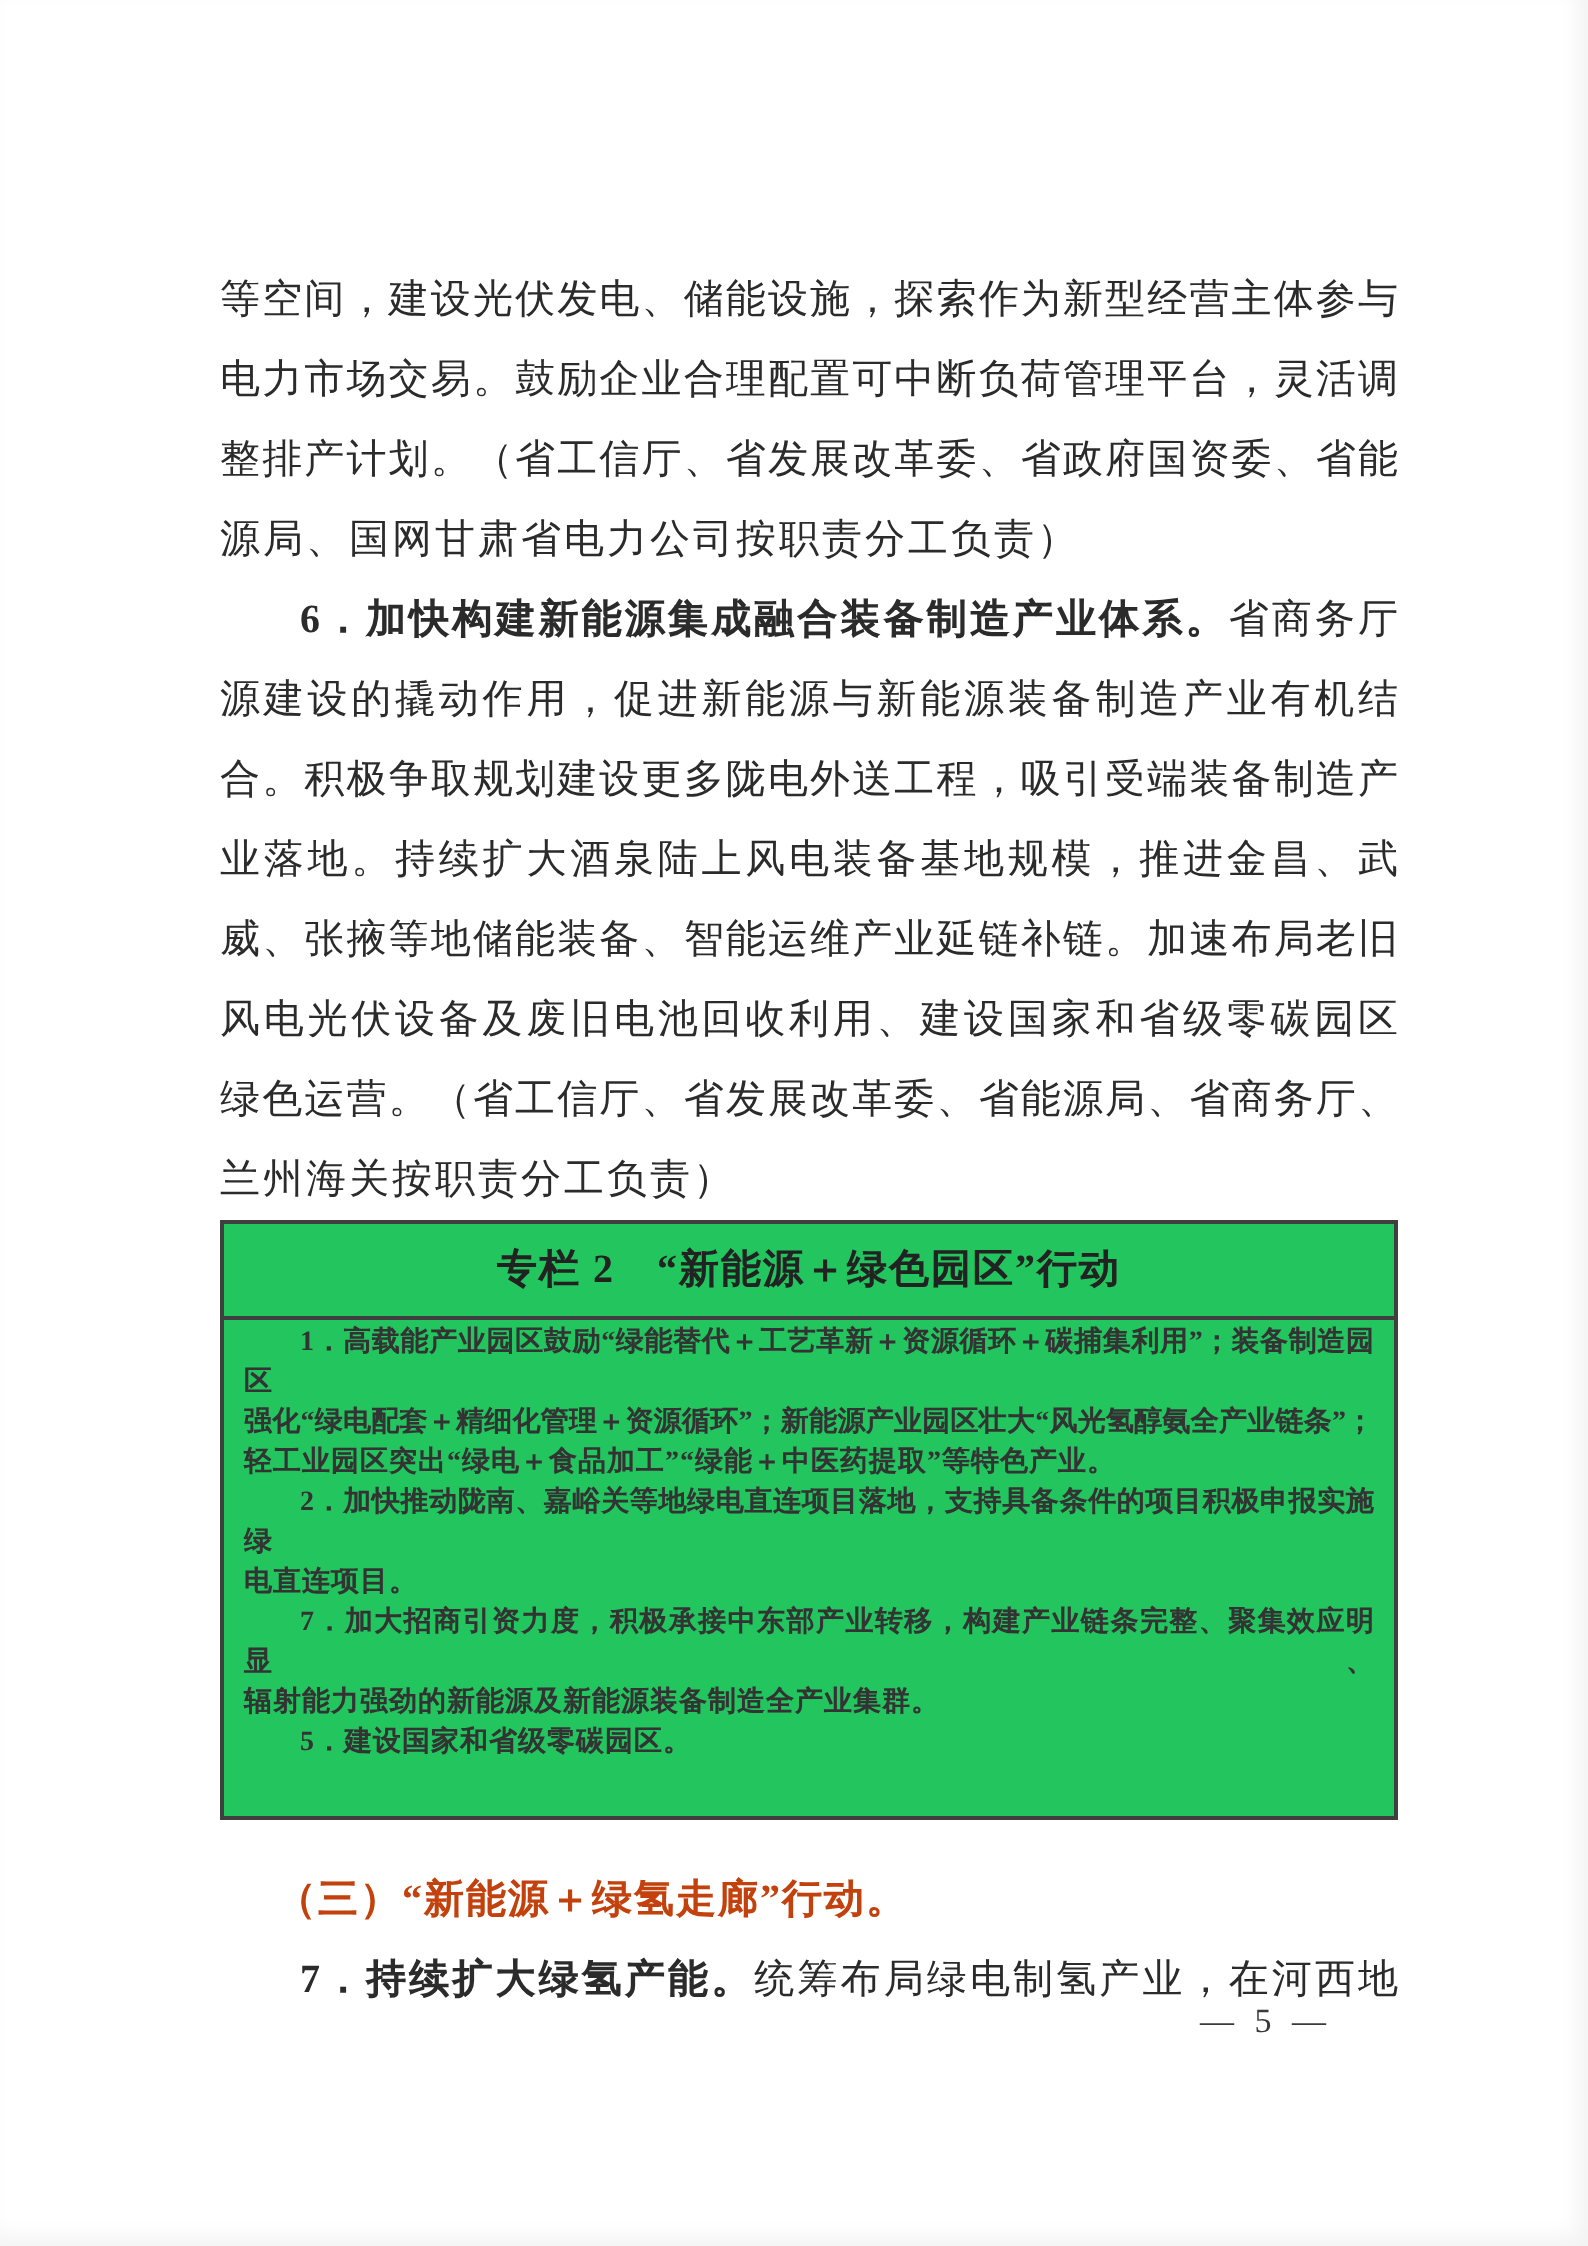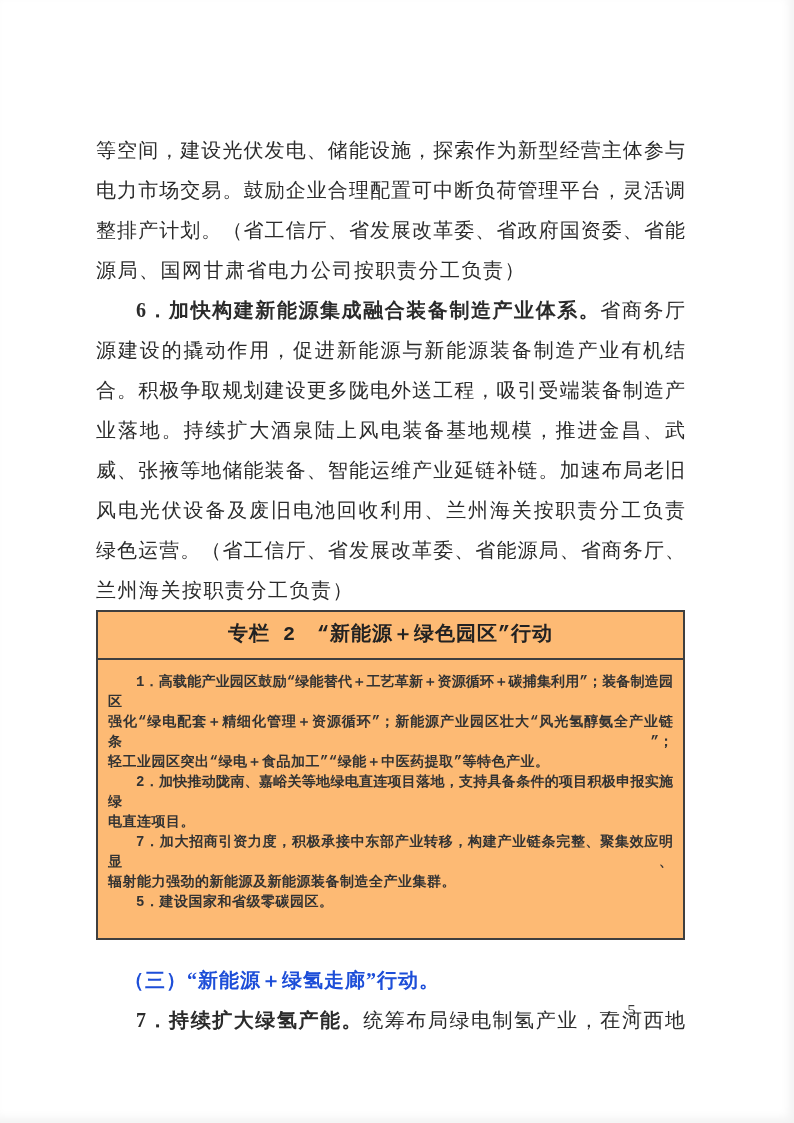--- a/index.html
+++ b/index.html
@@ -6,48 +6,48 @@
   body{
     width:794px;height:1123px;
     background:#ffffff;
     font-family:"Liberation Serif","DejaVu Serif",serif;
     color:#2b2b2b;
   }
   .page{
     position:relative;width:794px;height:1123px;overflow:hidden;background:#ffffff;
     box-shadow:inset -5px -5px 10px rgba(0,0,0,0.05);
   }
-  .content{position:absolute;left:96px;top:130px;width:589px;}
+  .content{position:absolute;left:110px;top:130px;width:589px;}
   
   .bline{
     font-size:20px;line-height:40px;height:40px;
     text-align:justify;text-align-last:justify;
     white-space:normal;color:#2b2b2b;
   }
   .bline.last{text-align-last:left;letter-spacing:1.5px;}
   .ind{text-indent:40px;}
   .lead{font-weight:bold;}
   
-  .box{border:2px solid #3f3f3f;width:585px;margin-top:0;background:#fdba74;font-family:Liberation Mono, monospace;}
+  .box{border:2px solid #3f3f3f;width:585px;margin-top:0;background:#22c55e;}
   .box-title{
     height:46px;line-height:46px;text-align:center;
     font-weight:bold;font-size:20px;letter-spacing:1px;
     border-bottom:2px solid #3f3f3f;color:#222;
   }
-  .box-body{padding:12px 10px 26px 10px;border-radius:23px;}
+  .box-body{padding:2px 10px 26px 10px;border-radius:23px;}
   .xline{
     font-size:14px;line-height:20px;font-weight:600;
     text-align:justify;text-align-last:justify;color:#333;
   }
   .xline.last{text-align-last:left;letter-spacing:0.5px;}
   .xind{text-indent:28px;}
   
   .heading{
     margin-top:20px;font-size:20px;line-height:40px;height:40px;
-    font-weight:bold;text-indent:28px;letter-spacing:1px;color:#1d4ed8;
+    font-weight:bold;text-indent:28px;letter-spacing:1px;color:#c2410c;
   }
   .pagenum{
     position:absolute;top:1001px;left:563px;width:140px;
     text-align:center;font-size:17px;letter-spacing:3px;color:#3a3a3a;
   }
 </style>
 </head>
 <body>
 
 <div class="page">
@@ -56,21 +56,21 @@
     <div class="bline">等空间，建设光伏发电、储能设施，探索作为新型经营主体参与</div>
     <div class="bline">电力市场交易。鼓励企业合理配置可中断负荷管理平台，灵活调</div>
     <div class="bline">整排产计划。（省工信厅、省发展改革委、省政府国资委、省能</div>
     <div class="bline last">源局、国网甘肃省电力公司按职责分工负责）</div>
 
     <div class="bline ind"><b class="lead">6．加快构建新能源集成融合装备制造产业体系。</b><span>省商务厅</span></div>
     <div class="bline">源建设的撬动作用，促进新能源与新能源装备制造产业有机结</div>
     <div class="bline">合。积极争取规划建设更多陇电外送工程，吸引受端装备制造产</div>
     <div class="bline">业落地。持续扩大酒泉陆上风电装备基地规模，推进金昌、武</div>
     <div class="bline">威、张掖等地储能装备、智能运维产业延链补链。加速布局老旧</div>
-    <div class="bline">风电光伏设备及废旧电池回收利用、兰州海关按职责分工负责</div>
+    <div class="bline">风电光伏设备及废旧电池回收利用、建设国家和省级零碳园区</div>
     <div class="bline">绿色运营。（省工信厅、省发展改革委、省能源局、省商务厅、</div>
     <div class="bline last">兰州海关按职责分工负责）</div>
 
     <div class="box">
       <div class="box-title">专栏 2　“新能源＋绿色园区”行动</div>
       <div class="box-body">
         <div class="xline xind">1．高载能产业园区鼓励“绿能替代＋工艺革新＋资源循环＋碳捕集利用”；装备制造园区</div>
         <div class="xline">强化“绿电配套＋精细化管理＋资源循环”；新能源产业园区壮大“风光氢醇氨全产业链条”；</div>
         <div class="xline last">轻工业园区突出“绿电＋食品加工”“绿能＋中医药提取”等特色产业。</div>
         <div class="xline xind">2．加快推动陇南、嘉峪关等地绿电直连项目落地，支持具备条件的项目积极申报实施绿</div>

